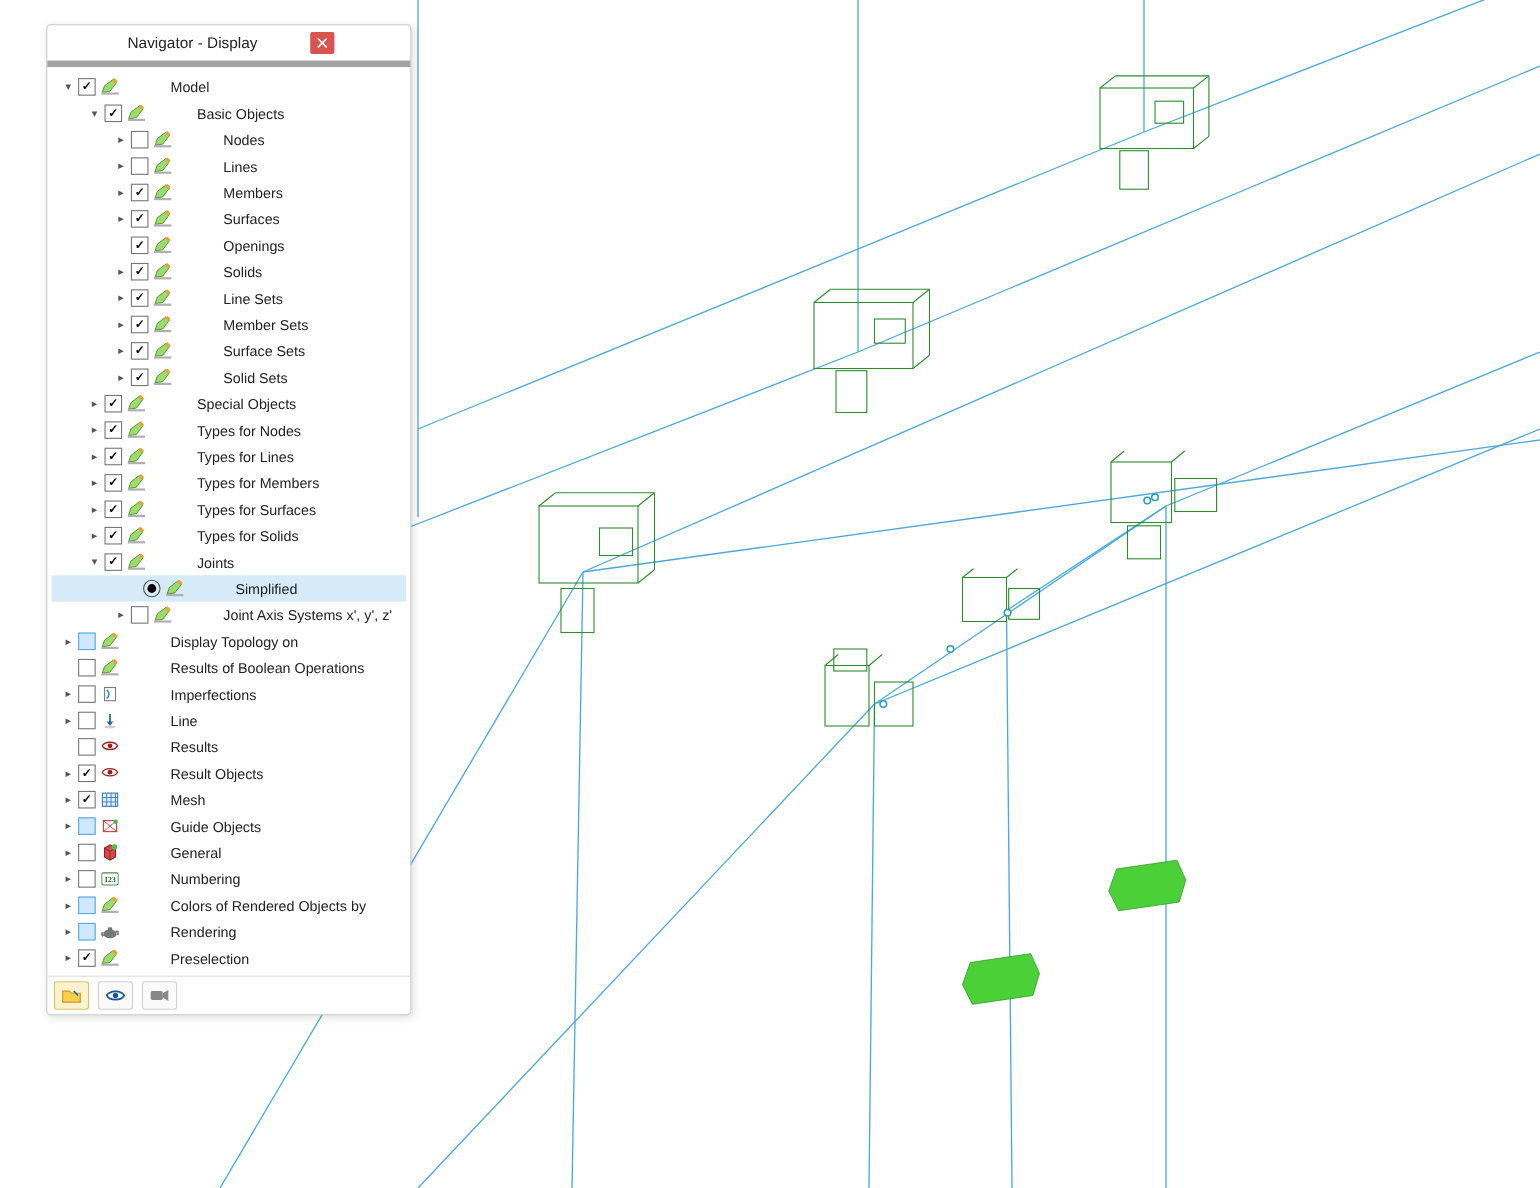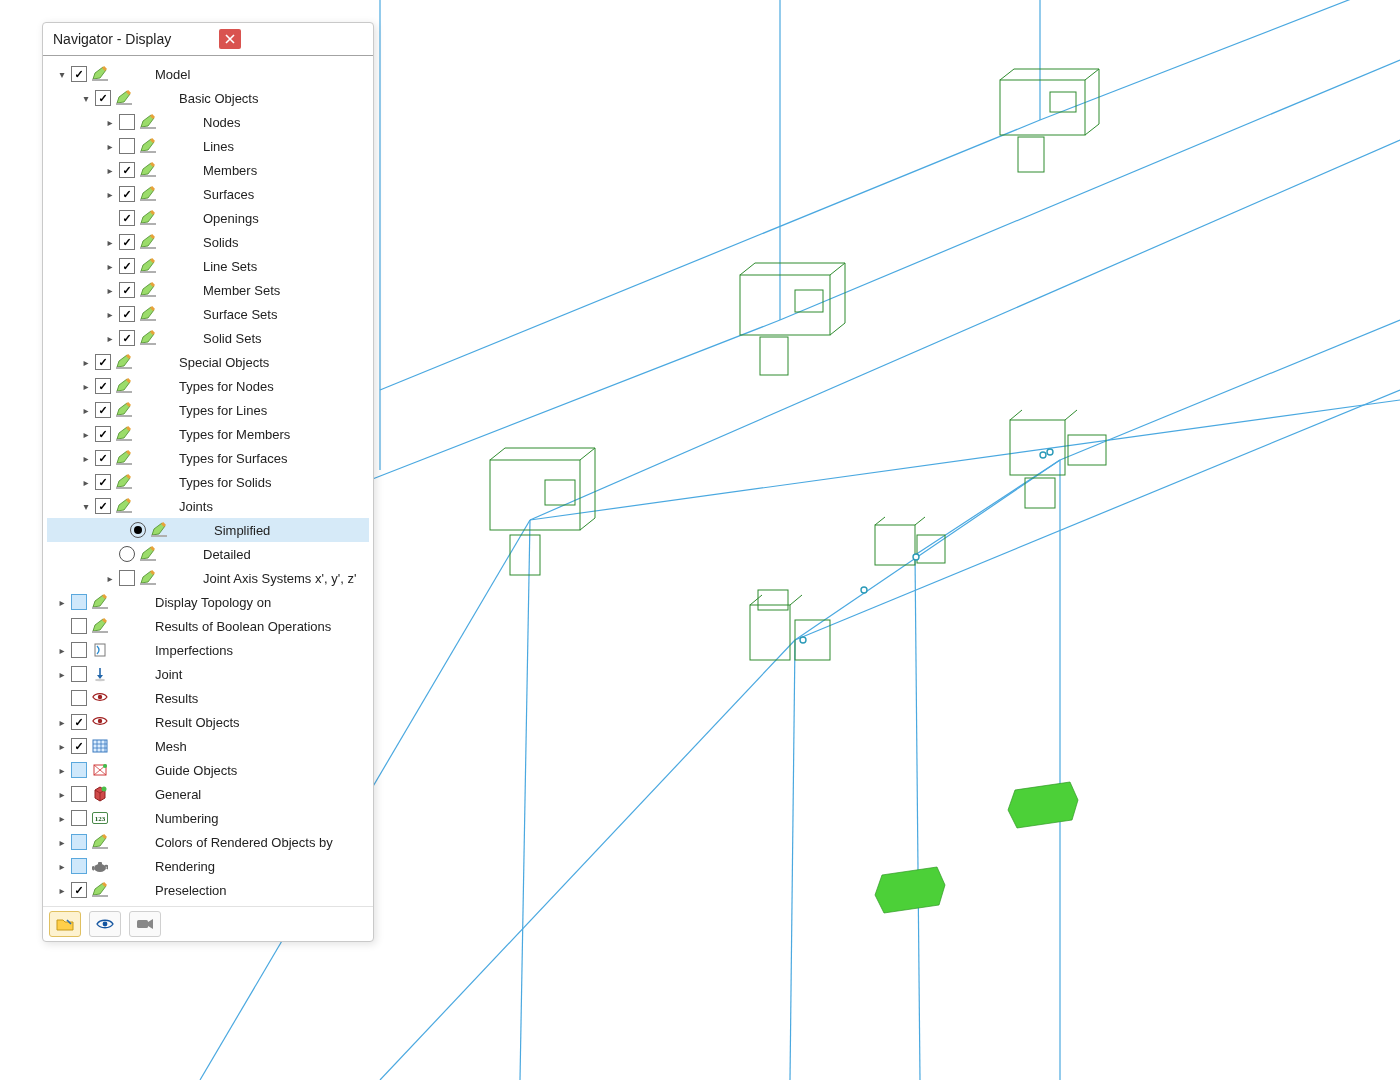--- a/index.html
+++ b/index.html
@@ -30,23 +30,23 @@
     background: #fff;
     border: 1px solid #c9c9c9;
     border-radius: 4px;
     box-shadow: 2px 2px 8px rgba(0,0,0,.12);
     display: flex;
     flex-direction: column;
   }
   .panel-header {
     display:flex;
     align-items:center;
-    justify-content:flex-start;
+    justify-content:center;
     padding: 6px 6px 6px 10px;
-    border-bottom: 1px solid #a3a3a3;
+    border-bottom: 6px solid #a3a3a3;
     gap: 48px;
   }
   .panel-title { font-size: 14px; }
   .close-btn {
     width: 22px; height: 20px;
     background: #d9534f;
     color: #fff;
     display:flex; align-items:center; justify-content:center;
     border-radius: 2px;
     font-size: 12px;
@@ -461,54 +461,43 @@
         <span class="radio on"></span>
         <span class="ico">
           <svg width="16" height="16" viewBox="0 0 16 16">
             <use href="#ic-pencil"></use>
           </svg>
         </span>
         <span class="label">Simplified</span>
       </div>
       <div class="row">
         <span class="indent" style="width: 56px;"></span>
+        <span class="toggle">▸</span>
+        <span class="chk square"></span>
+        <span class="ico">
+          <svg width="16" height="16" viewBox="0 0 16 16">
+            <use href="#ic-pencil"></use>
+          </svg>
+        </span>
+        <span class="label">Joint Axis Systems x', y', z'</span>
+      </div>
+      <div class="row">
+        <span class="indent" style="width: 8px;"></span>
+        <span class="toggle">▸</span>
+        <span class="chk square-blue"></span>
+        <span class="ico">
+          <svg width="16" height="16" viewBox="0 0 16 16">
+            <use href="#ic-pencil"></use>
+          </svg>
+        </span>
+        <span class="label">Display Topology on</span>
+      </div>
+      <div class="row">
+        <span class="indent" style="width: 8px;"></span>
         <span class="toggle empty">▸</span>
-        <span class="radio"></span>
-        <span class="ico">
-          <svg width="16" height="16" viewBox="0 0 16 16">
-            <use href="#ic-pencil"></use>
-          </svg>
-        </span>
-        <span class="label">Detailed</span>
-      </div>
-      <div class="row">
-        <span class="indent" style="width: 56px;"></span>
-        <span class="toggle">▸</span>
-        <span class="chk square"></span>
-        <span class="ico">
-          <svg width="16" height="16" viewBox="0 0 16 16">
-            <use href="#ic-pencil"></use>
-          </svg>
-        </span>
-        <span class="label">Joint Axis Systems x', y', z'</span>
-      </div>
-      <div class="row">
-        <span class="indent" style="width: 8px;"></span>
-        <span class="toggle">▸</span>
-        <span class="chk square-blue"></span>
-        <span class="ico">
-          <svg width="16" height="16" viewBox="0 0 16 16">
-            <use href="#ic-pencil"></use>
-          </svg>
-        </span>
-        <span class="label">Display Topology on</span>
-      </div>
-      <div class="row">
-        <span class="indent" style="width: 8px;"></span>
-        <span class="toggle empty">▸</span>
         <span class="chk square"></span>
         <span class="ico">
           <svg width="16" height="16" viewBox="0 0 16 16">
             <use href="#ic-pencil"></use>
           </svg>
         </span>
         <span class="label">Results of Boolean Operations</span>
       </div>
       <div class="row">
         <span class="indent" style="width: 8px;"></span>
@@ -523,21 +512,21 @@
       </div>
       <div class="row">
         <span class="indent" style="width: 8px;"></span>
         <span class="toggle">▸</span>
         <span class="chk square"></span>
         <span class="ico">
           <svg width="16" height="16" viewBox="0 0 16 16">
             <use href="#ic-loads"></use>
           </svg>
         </span>
-        <span class="label">Joint</span>
+        <span class="label">Line</span>
       </div>
       <div class="row">
         <span class="indent" style="width: 8px;"></span>
         <span class="toggle empty">▸</span>
         <span class="chk square"></span>
         <span class="ico">
           <svg width="16" height="16" viewBox="0 0 16 16">
             <use href="#ic-eye"></use>
           </svg>
         </span>

